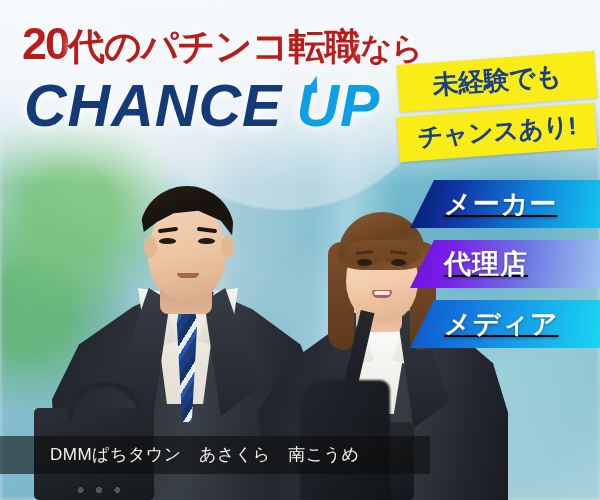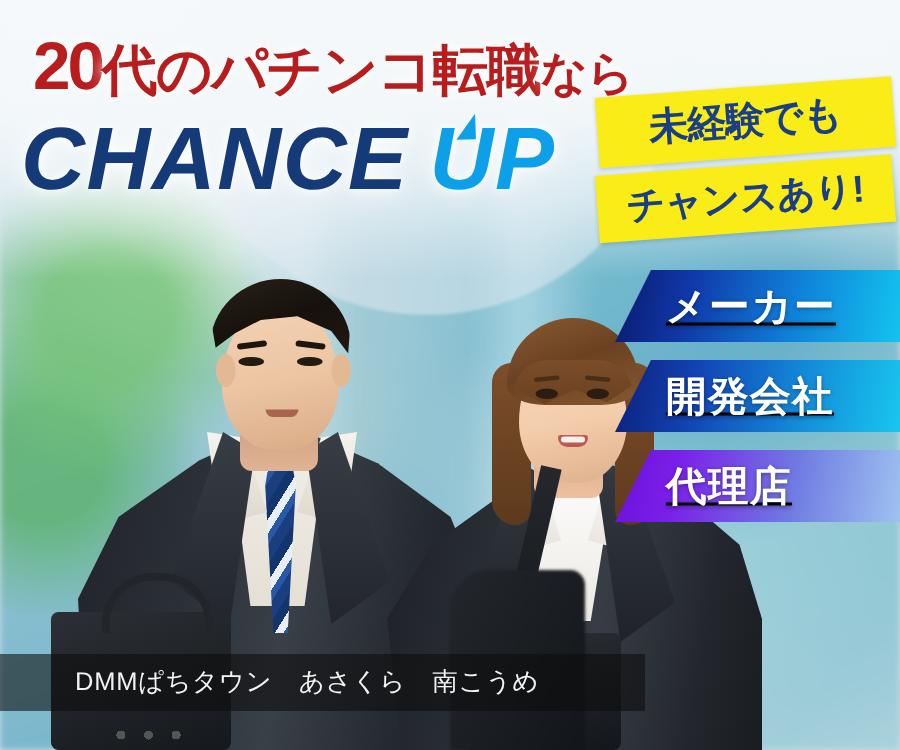--- a/index.html
+++ b/index.html
@@ -207,21 +207,21 @@
     position:absolute; left:22px; top:18px;
     font-size:37px; font-weight:700; letter-spacing:-1px;
     color:#b91c1c;
     text-shadow:0 0 7px rgba(255,255,255,.95),0 0 14px rgba(255,255,255,.85),0 1px 0 rgba(255,255,255,.9);
     white-space:nowrap;
   }
   .headline .num{ font-size:45px; letter-spacing:-2px; }
   .headline .sm{ font-size:31px; }
 
   .logo{
-    position:absolute; left:14px; top:72px;
+    position:absolute; left:24px; top:72px;
     font-size:59px; font-weight:700; font-style:italic;
     letter-spacing:1px; white-space:nowrap;
     font-family:"Liberation Sans","DejaVu Sans",sans-serif;
     text-shadow:0 0 8px rgba(255,255,255,.95),0 0 18px rgba(255,255,255,.8);
   }
   .logo .c1{ color:#153a78; }
   .logo .c2{ color:#0d9fe8; position:relative; }
   .logo .gap{ display:inline-block; width:14px; }
   .u-arrow{
     position:absolute; left:304px; top:76px;
@@ -351,23 +351,23 @@
 
   <div class="badge">
     <div class="badge-row one">未経験でも</div>
     <div class="badge-row two">チャンスあり!</div>
   </div>
 
   <div class="bars">
     <div class="bar b1">
       <span>メーカー</span>
     </div>
-    <div class="bar b3">
-      <span>開発会社</span>
-    </div>
     <div class="bar b4">
       <span>代理店</span>
     </div>
+    <div class="bar b5">
+      <span>メディア</span>
+    </div>
   </div>
 
   <div class="caption">DMMぱちタウン　あさくら　南こうめ</div>
 
 </div>
 
 </body></html>

